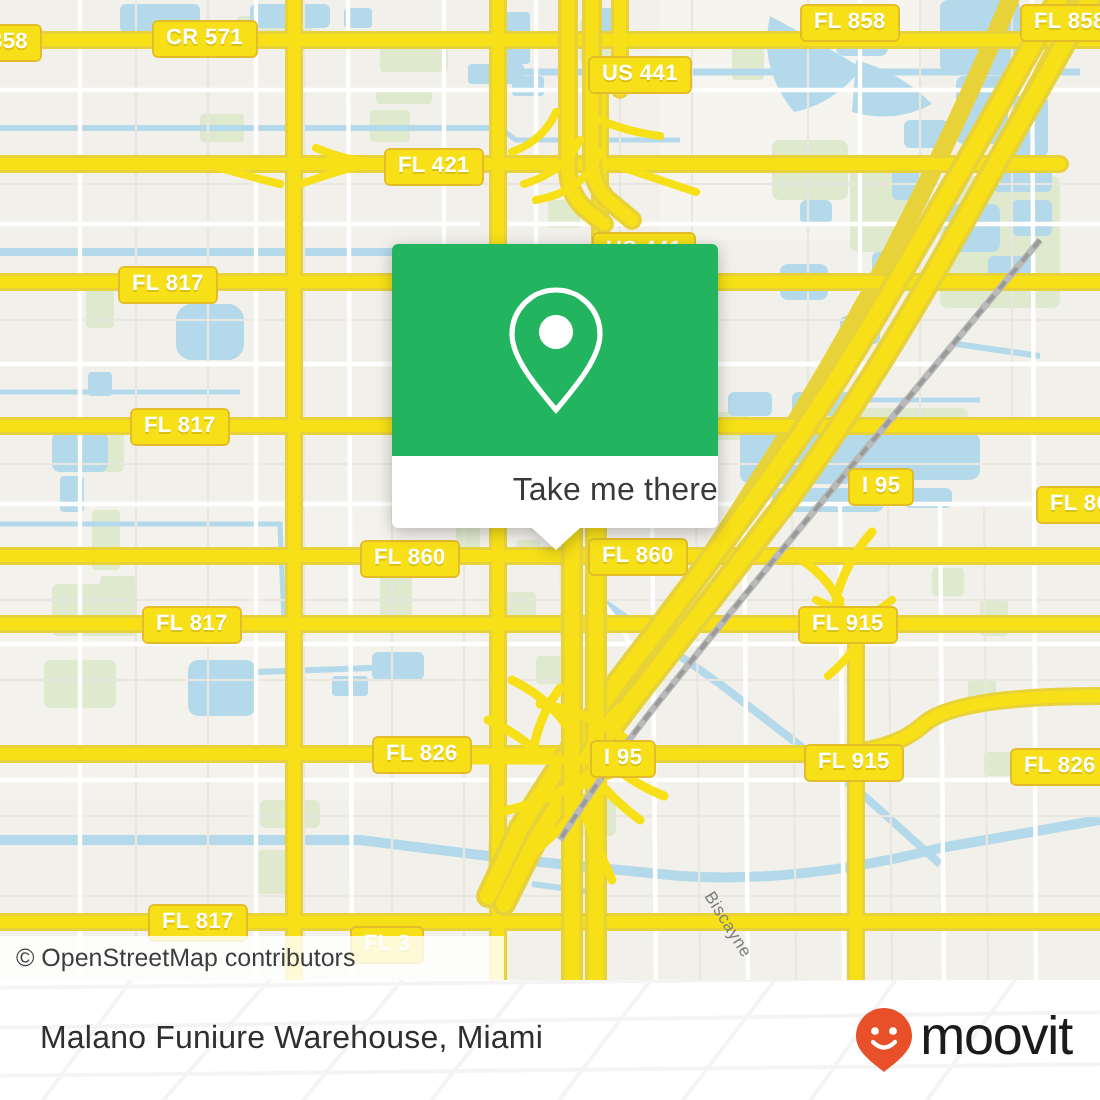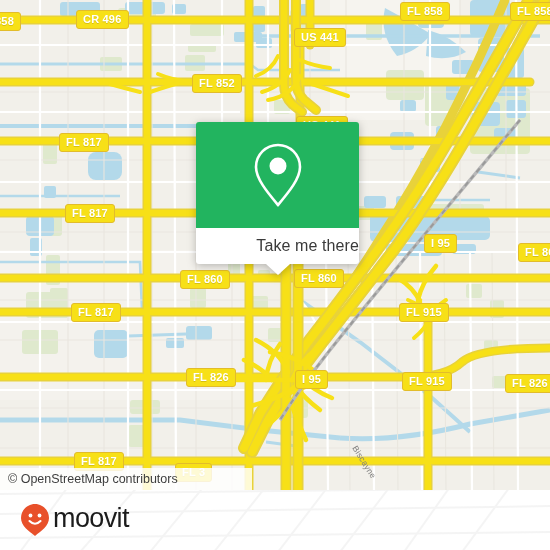--- a/index.html
+++ b/index.html
@@ -378,25 +378,25 @@
       <g>
         <path class="raill" d="M520 120 Q470 180 420 240 Q370 300 330 350 Q300 388 280 420"></path>
         <path class="rail" d="M520 120 Q470 180 420 240 Q370 300 330 350 Q300 388 280 420"></path>
       </g>
 
       <text x="352" y="448" transform="rotate(58 352 448)" font-family="Liberation Sans, sans-serif" font-size="8.5" fill="#7d7d7d" letter-spacing=".3">Biscayne</text>
     </svg>
 
     <div id="shields">
         <div class="shield" style="left: -12px; top: 12px;">858</div>
-        <div class="shield" style="left: 76px; top: 10px;">CR 496</div>
+        <div class="shield" style="left: 76px; top: 10px;">CR 571</div>
         <div class="shield" style="left: 294px; top: 28px;">US 441</div>
         <div class="shield" style="left: 400px; top: 2px;">FL 858</div>
         <div class="shield" style="left: 510px; top: 2px;">FL 858</div>
-        <div class="shield" style="left: 192px; top: 74px;">FL 852</div>
+        <div class="shield" style="left: 192px; top: 74px;">FL 421</div>
         <div class="shield" style="left: 296px; top: 116px;">US 441</div>
         <div class="shield" style="left: 59px; top: 133px;">FL 817</div>
         <div class="shield" style="left: 65px; top: 204px;">FL 817</div>
         <div class="shield" style="left: 424px; top: 234px;">I 95</div>
         <div class="shield" style="left: 518px; top: 243px;">FL 860</div>
         <div class="shield" style="left: 180px; top: 270px;">FL 860</div>
         <div class="shield" style="left: 294px; top: 269px;">FL 860</div>
         <div class="shield" style="left: 71px; top: 303px;">FL 817</div>
         <div class="shield" style="left: 399px; top: 303px;">FL 915</div>
         <div class="shield" style="left: 186px; top: 368px;">FL 826</div>
@@ -434,20 +434,21 @@
           <path d="M214 62 L268 -6"></path>
         <path d="M278 62 L330 -6"></path>
           <path d="M340 62 L392 -6"></path>
         <path d="M404 62 L452 -6"></path>
           <path d="M462 62 L512 -6"></path>
         <path d="M-6 24 L556 16"></path>
           <path d="M-6 48 L556 42"></path>
         <path d="M-6 4 L556 -2"></path>
       </g>
     </svg>
+    <div class="footer-title">Malano Funiure Warehouse, Miami</div>
     <div class="brand">
       <svg width="30" height="34" viewBox="0 0 30 34">
         <path d="M15 1 C7.3 1 1 7.3 1 15 C1 23 9 28 15 33 C21 28 29 23 29 15 C29 7.3 22.7 1 15 1 Z" fill="#e8502a"></path>
         <circle cx="10.5" cy="12.5" r="1.9" fill="#ffffff"></circle>
         <circle cx="19.5" cy="12.5" r="1.9" fill="#ffffff"></circle>
         <path d="M9.5 18 Q15 23.5 20.5 18" fill="none" stroke="#ffffff" stroke-width="2.1" stroke-linecap="round"></path>
       </svg>
       <span class="brand-word">moovit</span>
     </div>
   </div>

